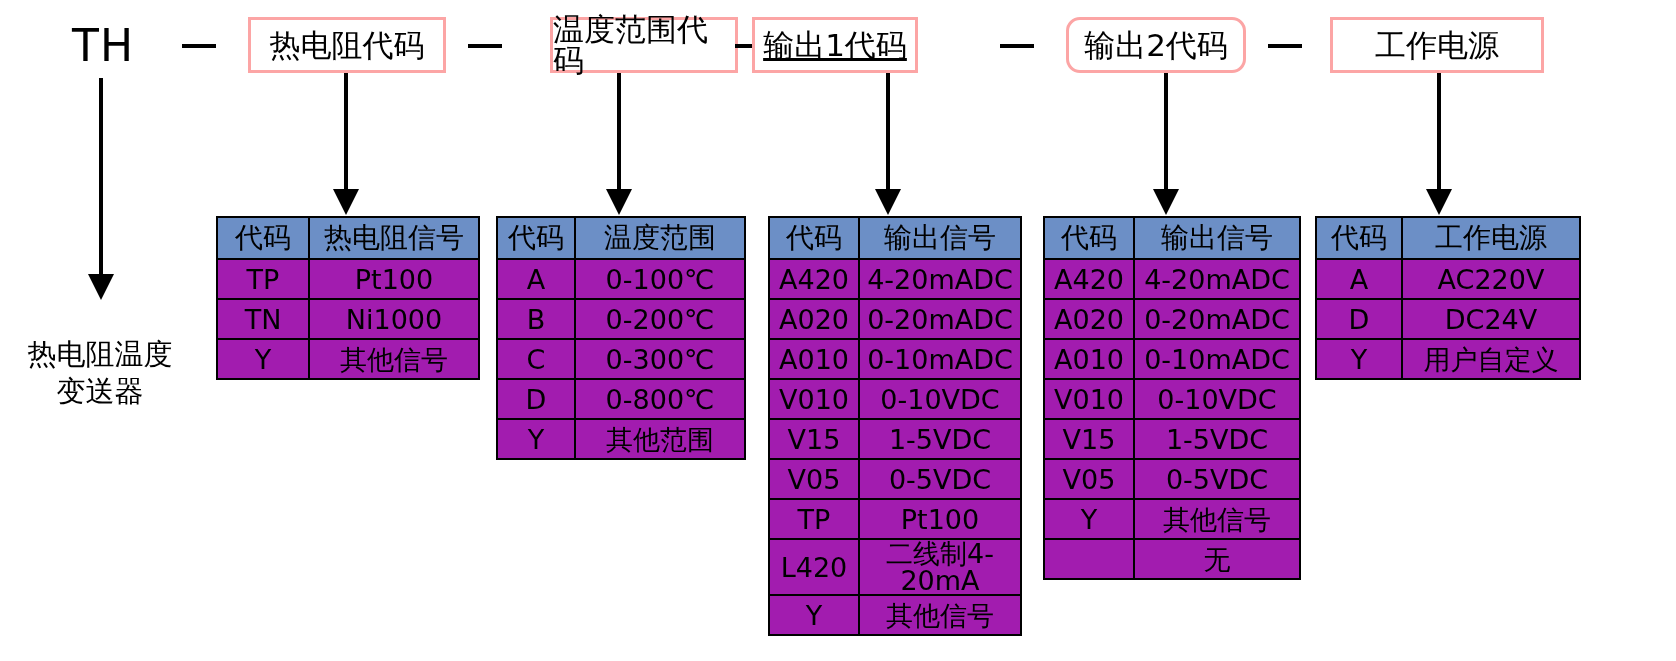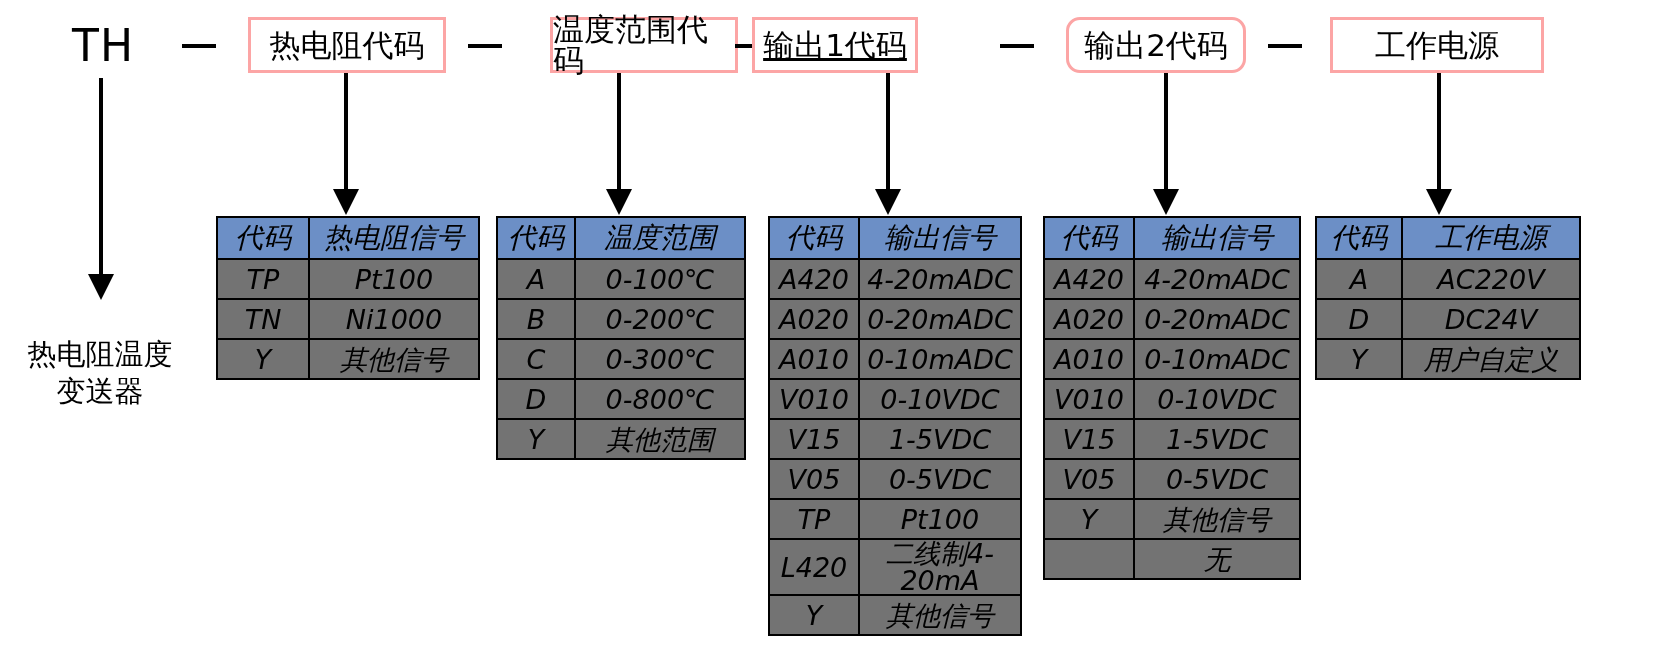--- a/index.html
+++ b/index.html
@@ -29,21 +29,21 @@
   
   .vline{position:absolute;width:4px;background:#000;}
   .arrowhead{
     position:absolute;width:0;height:0;
     border-left:13px solid transparent;
     border-right:13px solid transparent;
     border-top:26px solid #000;
   }
 
   
-  .tbl{position:absolute;border-collapse:collapse;background:#737373;font-style:italic;}
+  .tbl{position:absolute;border-collapse:collapse;background:#a21caf;}
   .tbl td,.tbl th{
     border:2.5px solid #000;
     text-align:center;vertical-align:middle;
     font-size:27px;line-height:1;
     padding:0;height:38px;font-weight:400;
   }
   .tbl thead th{
     background:#6C8FC6;
     font-size:28px;height:40px;
     border:2.5px solid #000;

